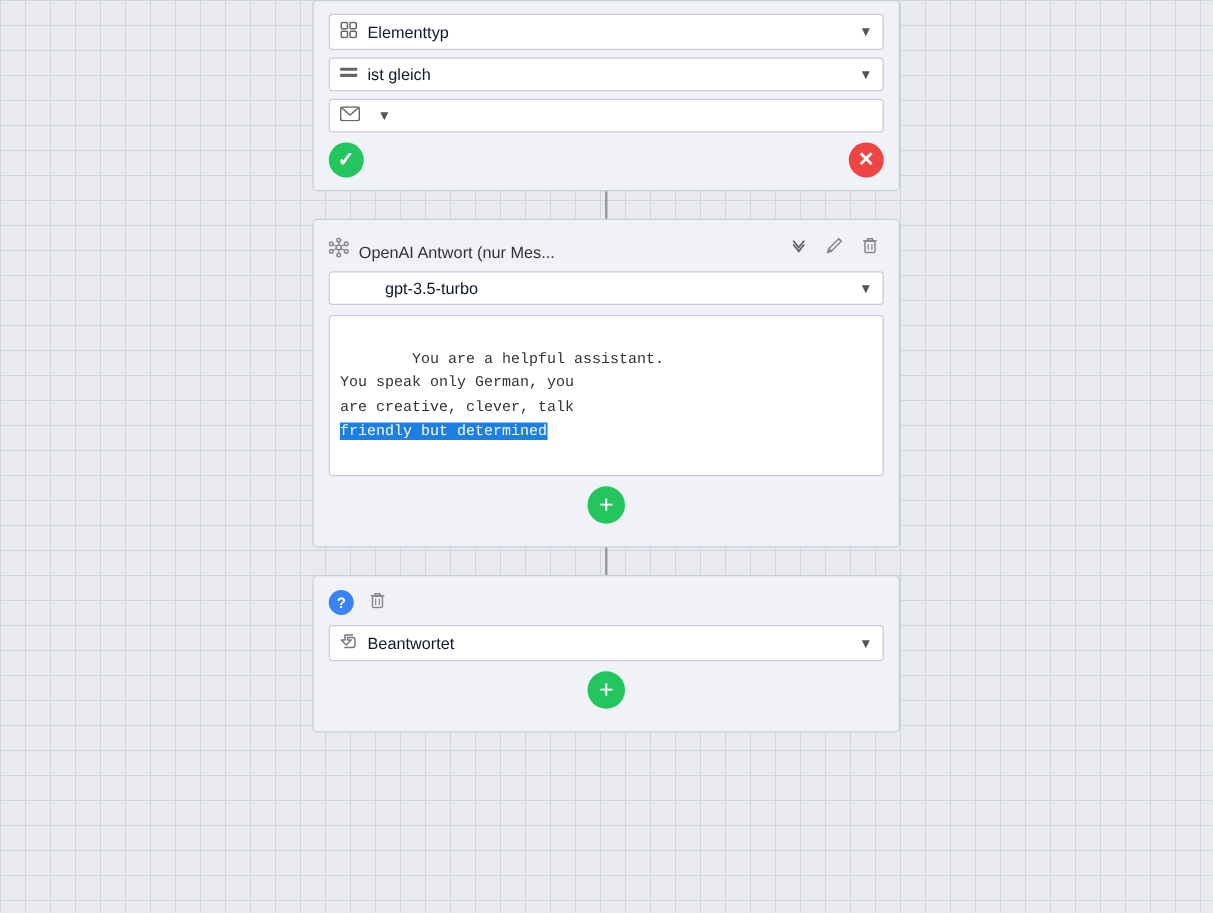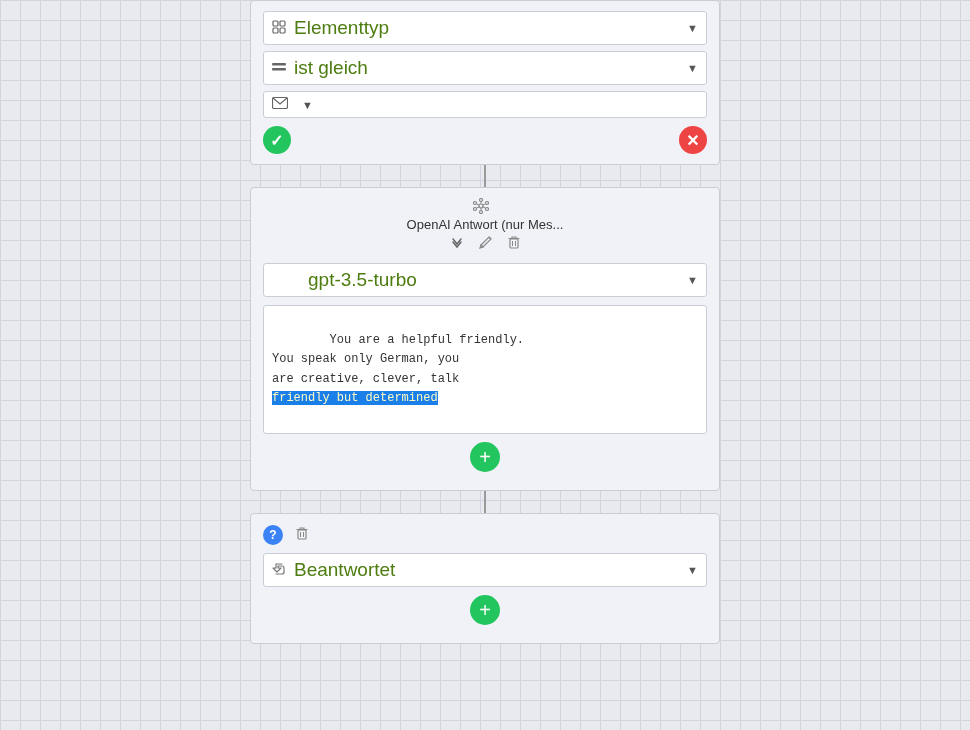--- a/index.html
+++ b/index.html
@@ -65,22 +65,22 @@
 
     .dropdown-icon {
       margin-right: 8px;
       color: #666;
       font-size: 13px;
       flex-shrink: 0;
     }
 
     .dropdown-label {
       flex: 1;
-      color: #4d7c0f;
-      font-size: 19px;
+      color: #0f172a;
+      font-size: 13px;
     }
 
     .dropdown-arrow {
       color: #555;
       font-size: 11px;
       margin-left: 6px;
     }
 
     
     .action-row {
@@ -110,23 +110,22 @@
       background: #ef4444;
     }
 
     
     .card-openai {
       margin-top: 0;
     }
 
     .card-header {
       display: flex;
-      align-items: center;
+      align-items: flex-end;
       margin-bottom: 8px;
-      flex-direction: column;
     }
 
     .card-header-icon {
       margin-right: 8px;
       color: #666;
       font-size: 14px;
     }
 
     .card-header-title {
       flex: 1;
@@ -333,21 +332,21 @@
       </div>
     </div>
 
     <div class="dropdown-row" style="margin-bottom: 8px; padding-left: 44px;">
       <span class="dropdown-label">gpt-3.5-turbo</span>
       <span class="dropdown-arrow">▼</span>
     </div>
 
     <div class="textarea-content">
       <div style="white-space: pre-wrap; font-family: 'Courier New', monospace; font-size: 12px; line-height: 1.6;">
-        <span class="text-normal">You are a helpful friendly.
+        <span class="text-normal">You are a helpful assistant.
 </span><span class="text-normal">You speak only German, you
 </span><span class="text-normal">are creative, clever, talk
 </span><span class="text-selected">friendly but determined</span>
       </div>
     </div>
 
     <button class="btn-add" style="display: flex;">+</button>
 
   </div>
 

